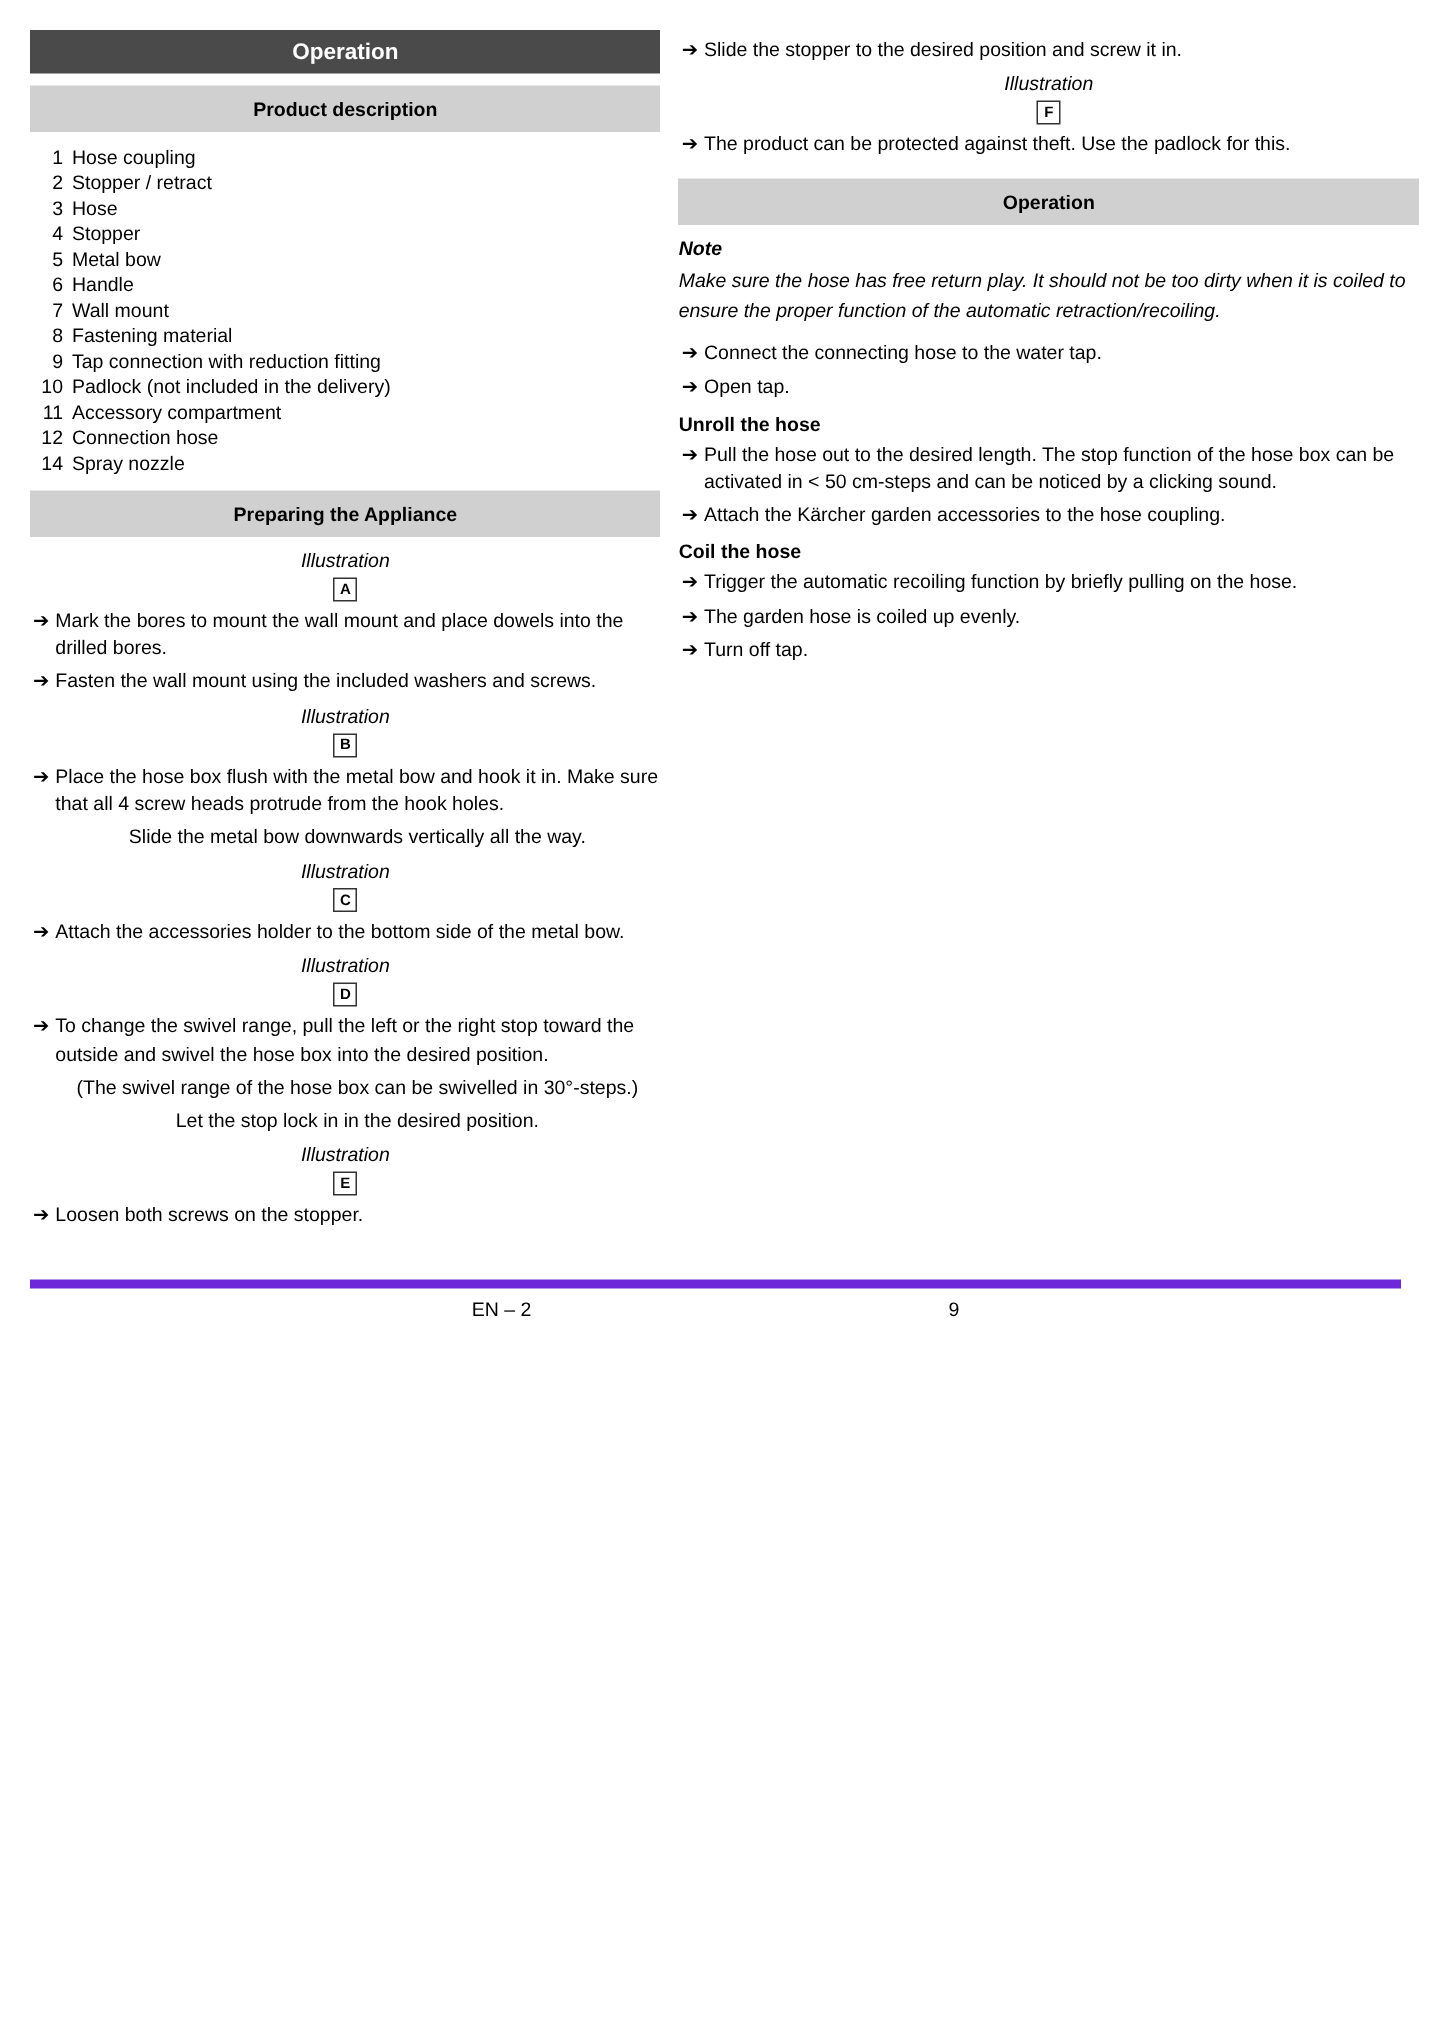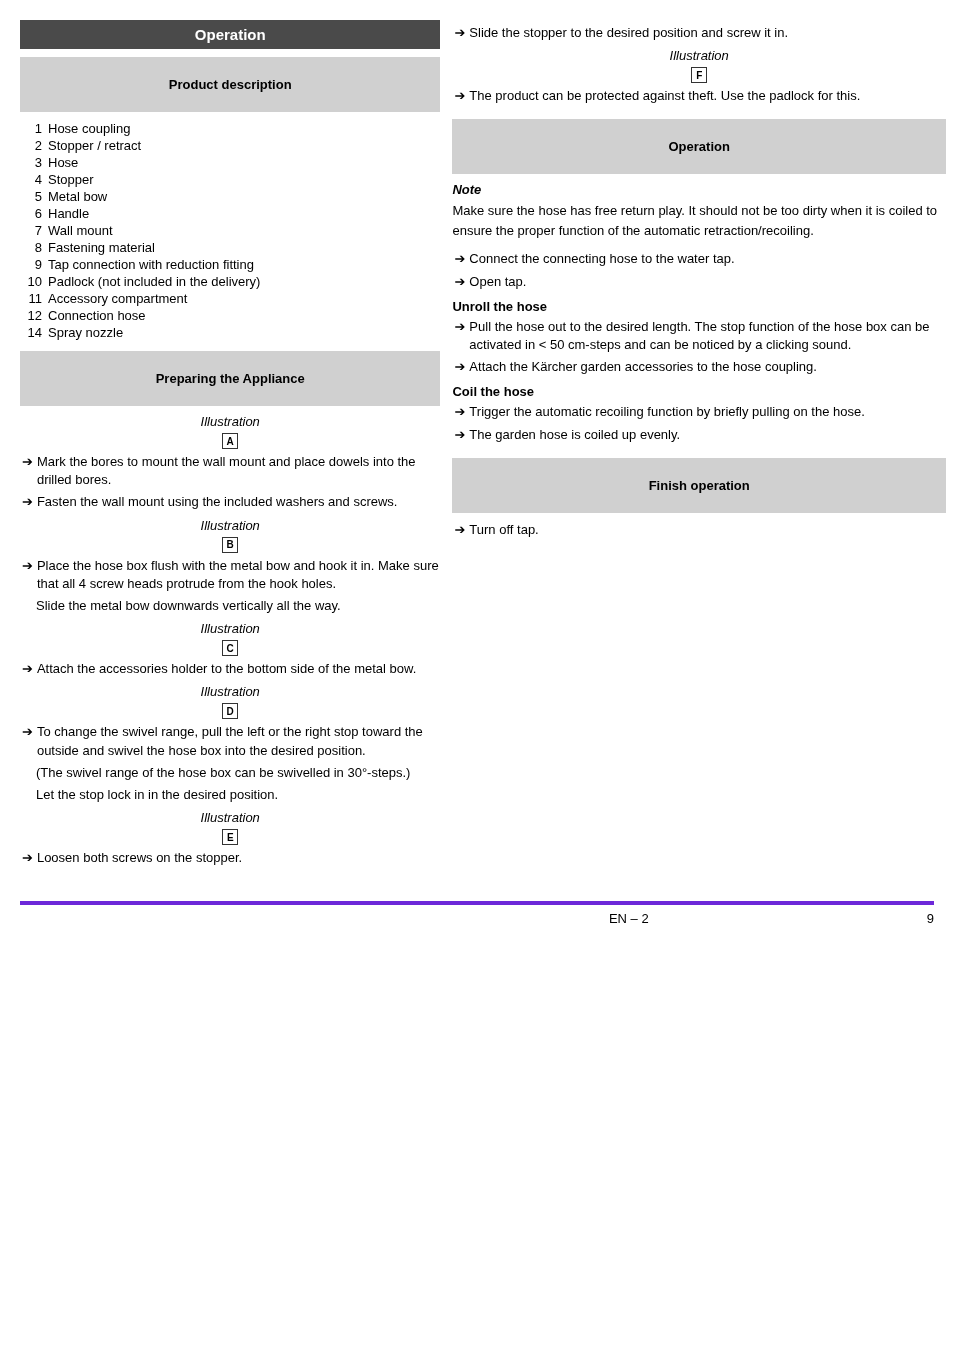--- a/index.html
+++ b/index.html
@@ -32,21 +32,21 @@
       font-weight: bold;
       font-size: 15px;
       padding: 6px 10px;
       margin-bottom: 8px;
     }
     .sub-header {
       background: #d0d0d0;
       text-align: center;
       font-weight: bold;
       font-size: 13px;
-      padding: 20px 10px;
+      padding: 8px 10px;
       margin-bottom: 8px;
     }
     .product-list {
       list-style: none;
       padding: 0 4px;
       margin-bottom: 10px;
     }
     .product-list li {
       display: flex;
       gap: 6px;
@@ -90,39 +90,41 @@
       margin-top: 1px;
     }
     .arrow-text {
       flex: 1;
       line-height: 1.4;
     }
     .sub-paragraph {
       padding-left: 16px;
       margin: 4px 0;
       line-height: 1.4;
+      text-align: center;
     }
     .bold-label {
       font-weight: bold;
       margin: 8px 0 3px 0;
     }
     .note-label {
       font-weight: bold;
       font-style: italic;
       margin-bottom: 4px;
     }
     .note-text {
+      font-style: italic;
       line-height: 1.5;
       margin-bottom: 10px;
     }
     .page-footer {
-      text-align: right;
+      text-align: center;
       margin-top: 30px;
       font-size: 13px;
-      border-top: 4px solid #6d28d9;
+      border-top: 6px solid #6d28d9;
       padding-top: 6px;
     }
   </style>
 </head>
 <body>
 
 <div class="page-container">
 
   <div class="left-col">
 
@@ -294,23 +296,20 @@
 
     <div class="arrow-item">
       <span class="arrow">➔</span>
       <span class="arrow-text">Trigger the automatic recoiling function by briefly pulling on the hose.</span>
     </div>
     <div class="arrow-item">
       <span class="arrow">➔</span>
       <span class="arrow-text">The garden hose is coiled up evenly.</span>
     </div>
 
-    <div style="margin-top: 14px;">
-      <div class="sub-header">Finish operation</div>
-    </div>
 
     <div class="arrow-item">
       <span class="arrow">➔</span>
       <span class="arrow-text">Turn off tap.</span>
     </div>
 
   </div>
 </div>
 
 <div class="page-footer">

